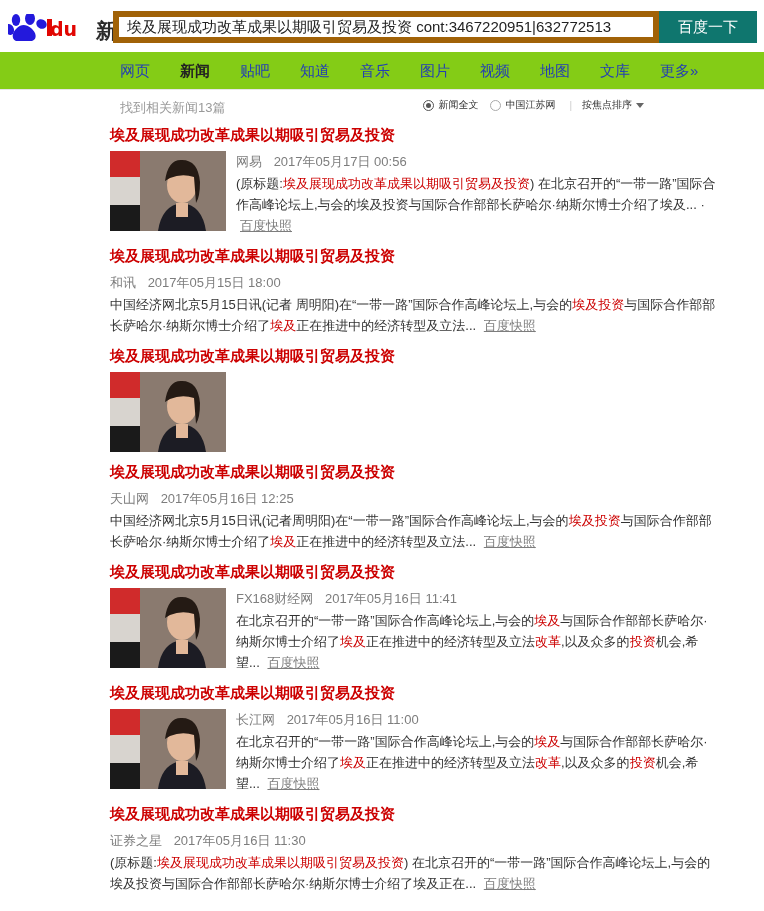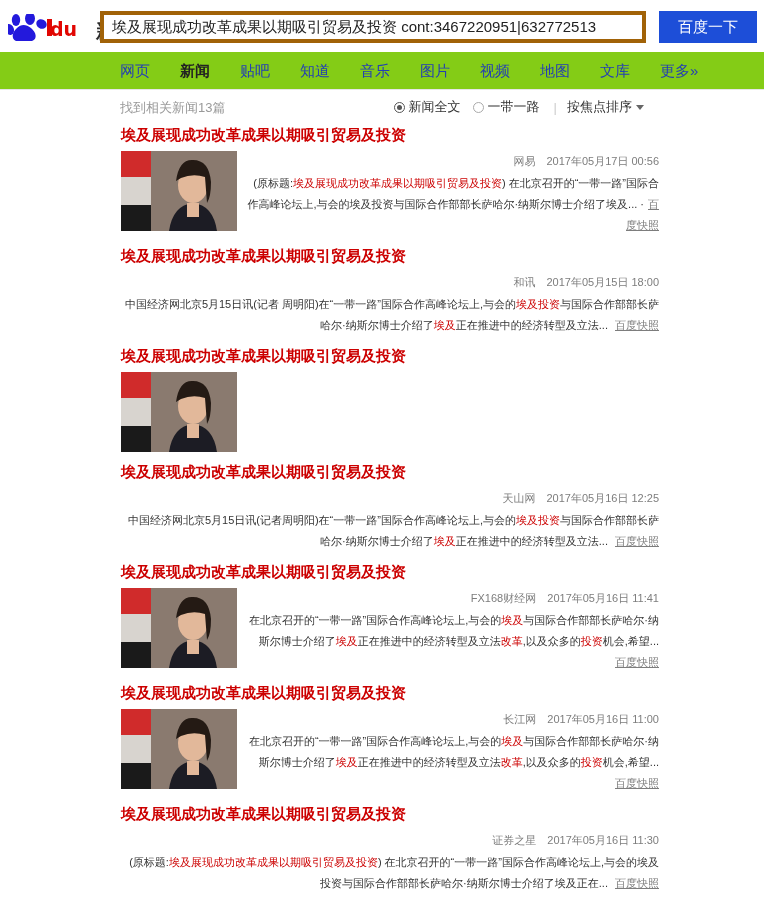--- a/index.html
+++ b/index.html
@@ -32,39 +32,39 @@
   .logo-news {
     font-size: 21px;
     font-weight: bold;
     color: #2b2b2b;
     margin-left: 2px;
     line-height: 22px;
     letter-spacing: 0px;
   }
   .search-box {
     position: absolute;
-    left: 100px; top: 11px;
+    left: 113px; top: 11px;
     width: 546px; height: 32px;
-    border: 4px solid #a16207;
+    border: 6px solid #a16207;
     background: #fff;
   }
   .search-input {
     width: 100%; height: 100%;
     border: 0; outline: none;
     padding: 0 8px;
     font-size: 15px;
     font-family: "Liberation Sans", sans-serif;
     color: #222;
     line-height: 28px;
   }
   .search-btn {
     position: absolute;
     left: 659px; top: 11px;
     width: 98px; height: 32px;
-    background: #1d4ed8;
+    background: #0f766e;
     border: 0;
     color: #fff;
     font-size: 15px;
     font-family: "Liberation Sans", sans-serif;
     cursor: pointer;
   }
 
   
   .nav {
     border-bottom: 1px solid #e6e6e6;
@@ -93,21 +93,21 @@
     position: relative;
     font-size: 13px;
     color: #999;
   }
   .meta-count { color: #999; font-size: 13px; }
   .meta-right {
     position: absolute;
     right: 120px; top: 8px;
     display: flex;
     align-items: center;
-    font-size: 13px;
+    font-size: 10px;
     color: #333;
   }
   .radio-opt { display: flex; align-items: center; margin-right: 12px; cursor: pointer; }
   .radio-dot {
     width: 11px; height: 11px;
     border: 1px solid #aaa;
     border-radius: 50%;
     background: #fff;
     margin-right: 4px;
     position: relative;
@@ -127,22 +127,21 @@
     margin-left: 4px;
     border-left: 4px solid transparent;
     border-right: 4px solid transparent;
     border-top: 5px solid #666;
     vertical-align: middle;
   }
 
   
   .results {
     padding-left: 110px;
-    padding-right: 105px;
-    margin-left: 11px;
+    padding-right: 47px;
   }
   .result {
     margin-bottom: 9px;
   }
   .r-title {
     font-size: 15px;
     font-weight: bold;
     color: #cc0000;
     line-height: 22px;
     display: block;
@@ -153,21 +152,21 @@
   .r-thumb {
     width: 116px;
     height: 80px;
     margin-right: 10px;
     flex: 0 0 116px;
     overflow: hidden;
     background: #ddd;
     cursor: pointer;
   }
   .r-thumb svg { display: block; }
-  .r-text { flex: 1; font-size: 11px; line-height: 21px; color: #333; text-align: right; }
+  .r-text { flex: 1; font-size: 13px; line-height: 21px; color: #333; }
   .r-src { color: #7d7d7d; margin-right: 8px; }
   .r-date { color: #7d7d7d; }
   .r-snippet { color: #333; }
   .em { color: #cc0000; }
   .snapshot {
     color: #7d7d7d;
     text-decoration: underline;
     margin-left: 4px;
     cursor: pointer;
   }
@@ -213,21 +212,21 @@
 
 <div class="meta-bar">
   <span class="meta-count">找到相关新闻13篇</span>
   <div class="meta-right">
     <span class="radio-opt checked">
       <span class="radio-dot"></span>
       <span>新闻全文</span>
     </span>
     <span class="radio-opt">
       <span class="radio-dot"></span>
-      <span>一带一路</span>
+      <span>中国江苏网</span>
     </span>
     <span class="sep">|</span>
     <span class="sort-link">
       <span>按焦点排序</span><span class="caret"></span>
     </span>
   </div>
 </div>
 
 <div class="results">
 

